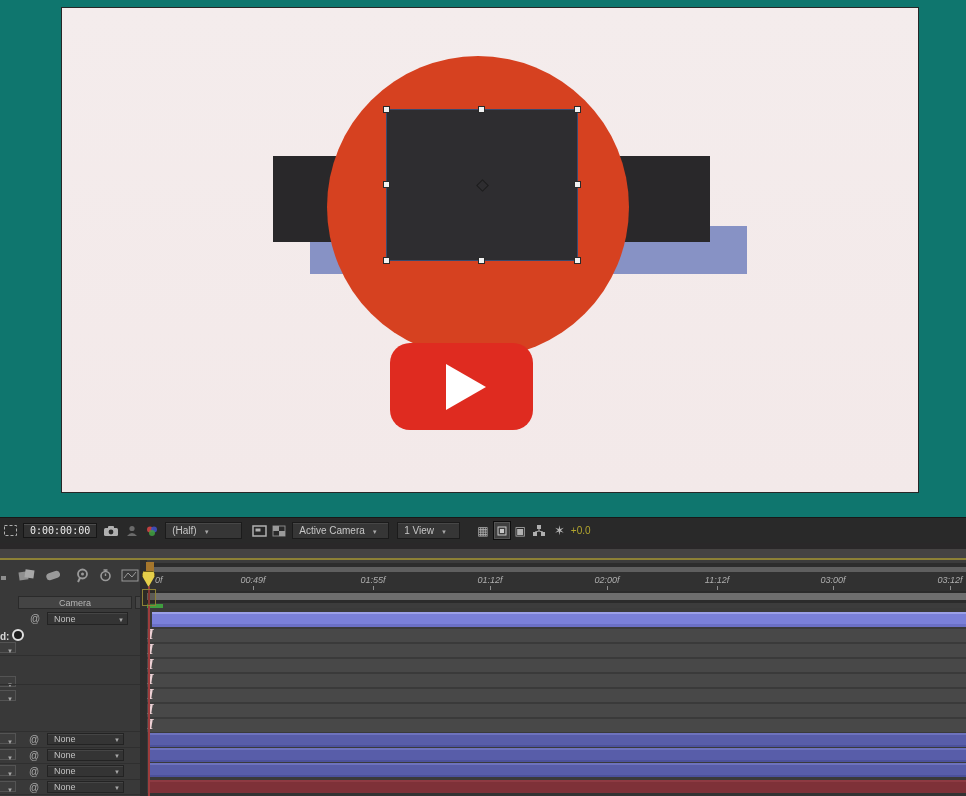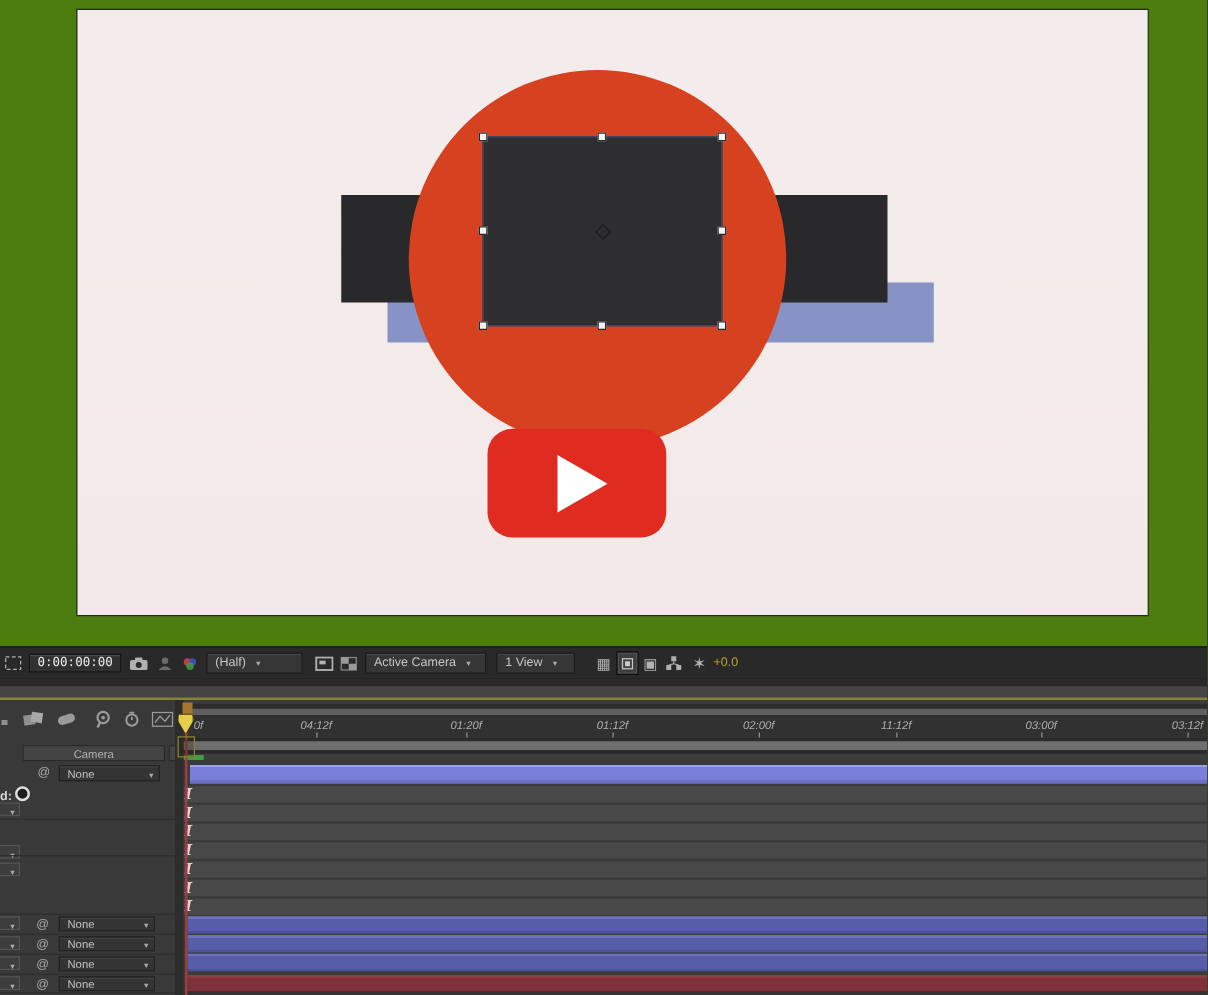--- a/index.html
+++ b/index.html
@@ -1,16 +1,16 @@
 <!DOCTYPE html>
 <html><head>
 <meta charset="utf-8">
 <style>
   html,body{margin:0;padding:0;background:#222;}
-  .root{position:relative;width:966px;height:796px;background:#4d7c0f;overflow:hidden;
+  .root{position:relative;width:966px;height:796px;background:#0f766e;overflow:hidden;
         font-family:"Liberation Sans",sans-serif;color:#c8c8c8;-webkit-font-smoothing:antialiased;}
   .abs{position:absolute;}
 
   
   .canvas{left:62px;top:8px;width:856px;height:484px;
           background:linear-gradient(180deg,#f4ecec,#f3e9e9);box-shadow:0 0 0 1px #272727;}
   .band{left:211px;top:148px;width:437px;height:86px;background:#29282a;}
   .bluerect{left:248px;top:218px;width:437px;height:48px;background:#8792c5;}
   .circle{left:265px;top:48px;width:302px;height:302px;border-radius:50%;background:#d64120;}
   .selrect{left:324px;top:101px;width:190px;height:150px;background:#2e2d30;border:1px solid #3a4a6e;}
@@ -305,22 +305,22 @@
     </div>
 
     <div class="tl-right">
       <div class="navstrip">
           <div class="navbar"></div>
         </div>
       <div class="ctinub"></div>
 
       <div class="ruler">
         <span class="tk first" style="left:8px">0f</span>
-        <span class="tk" style="left:106px">04:12f</span>
-        <span class="tk" style="left:226px">01:20f</span>
+        <span class="tk" style="left:106px">00:49f</span>
+        <span class="tk" style="left:226px">01:55f</span>
         <span class="tk" style="left:343px">01:12f</span>
         <span class="tk" style="left:460px">02:00f</span>
         <span class="tk" style="left:570px">11:12f</span>
         <span class="tk" style="left:686px">03:00f</span>
         <span class="tk" style="left:803px">03:12f</span>
         <span class="tkm" style="left:106px"></span>
         <span class="tkm" style="left:226px"></span>
         <span class="tkm" style="left:343px"></span>
         <span class="tkm" style="left:460px"></span>
         <span class="tkm" style="left:570px"></span>

